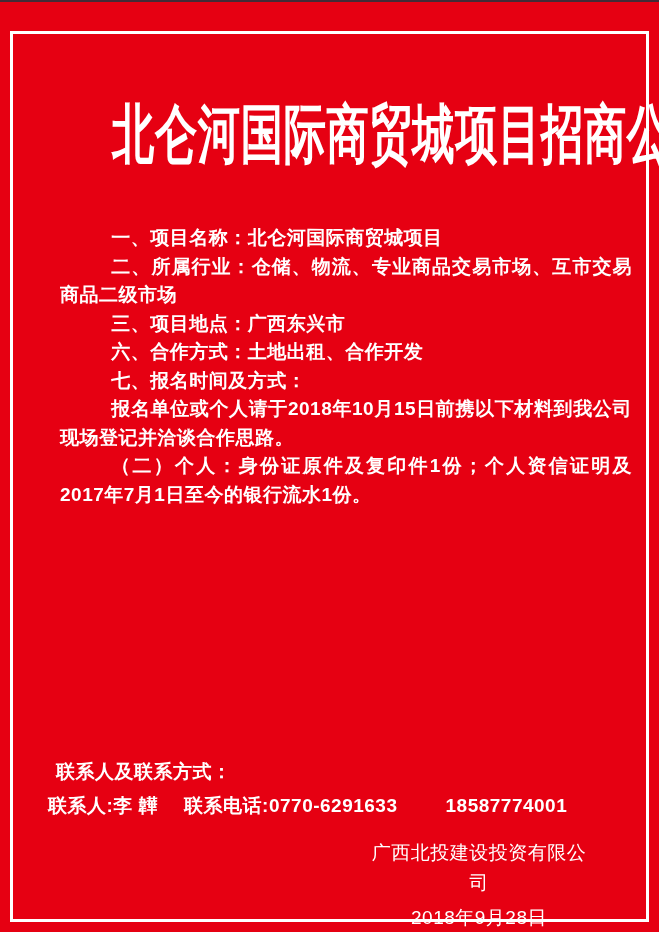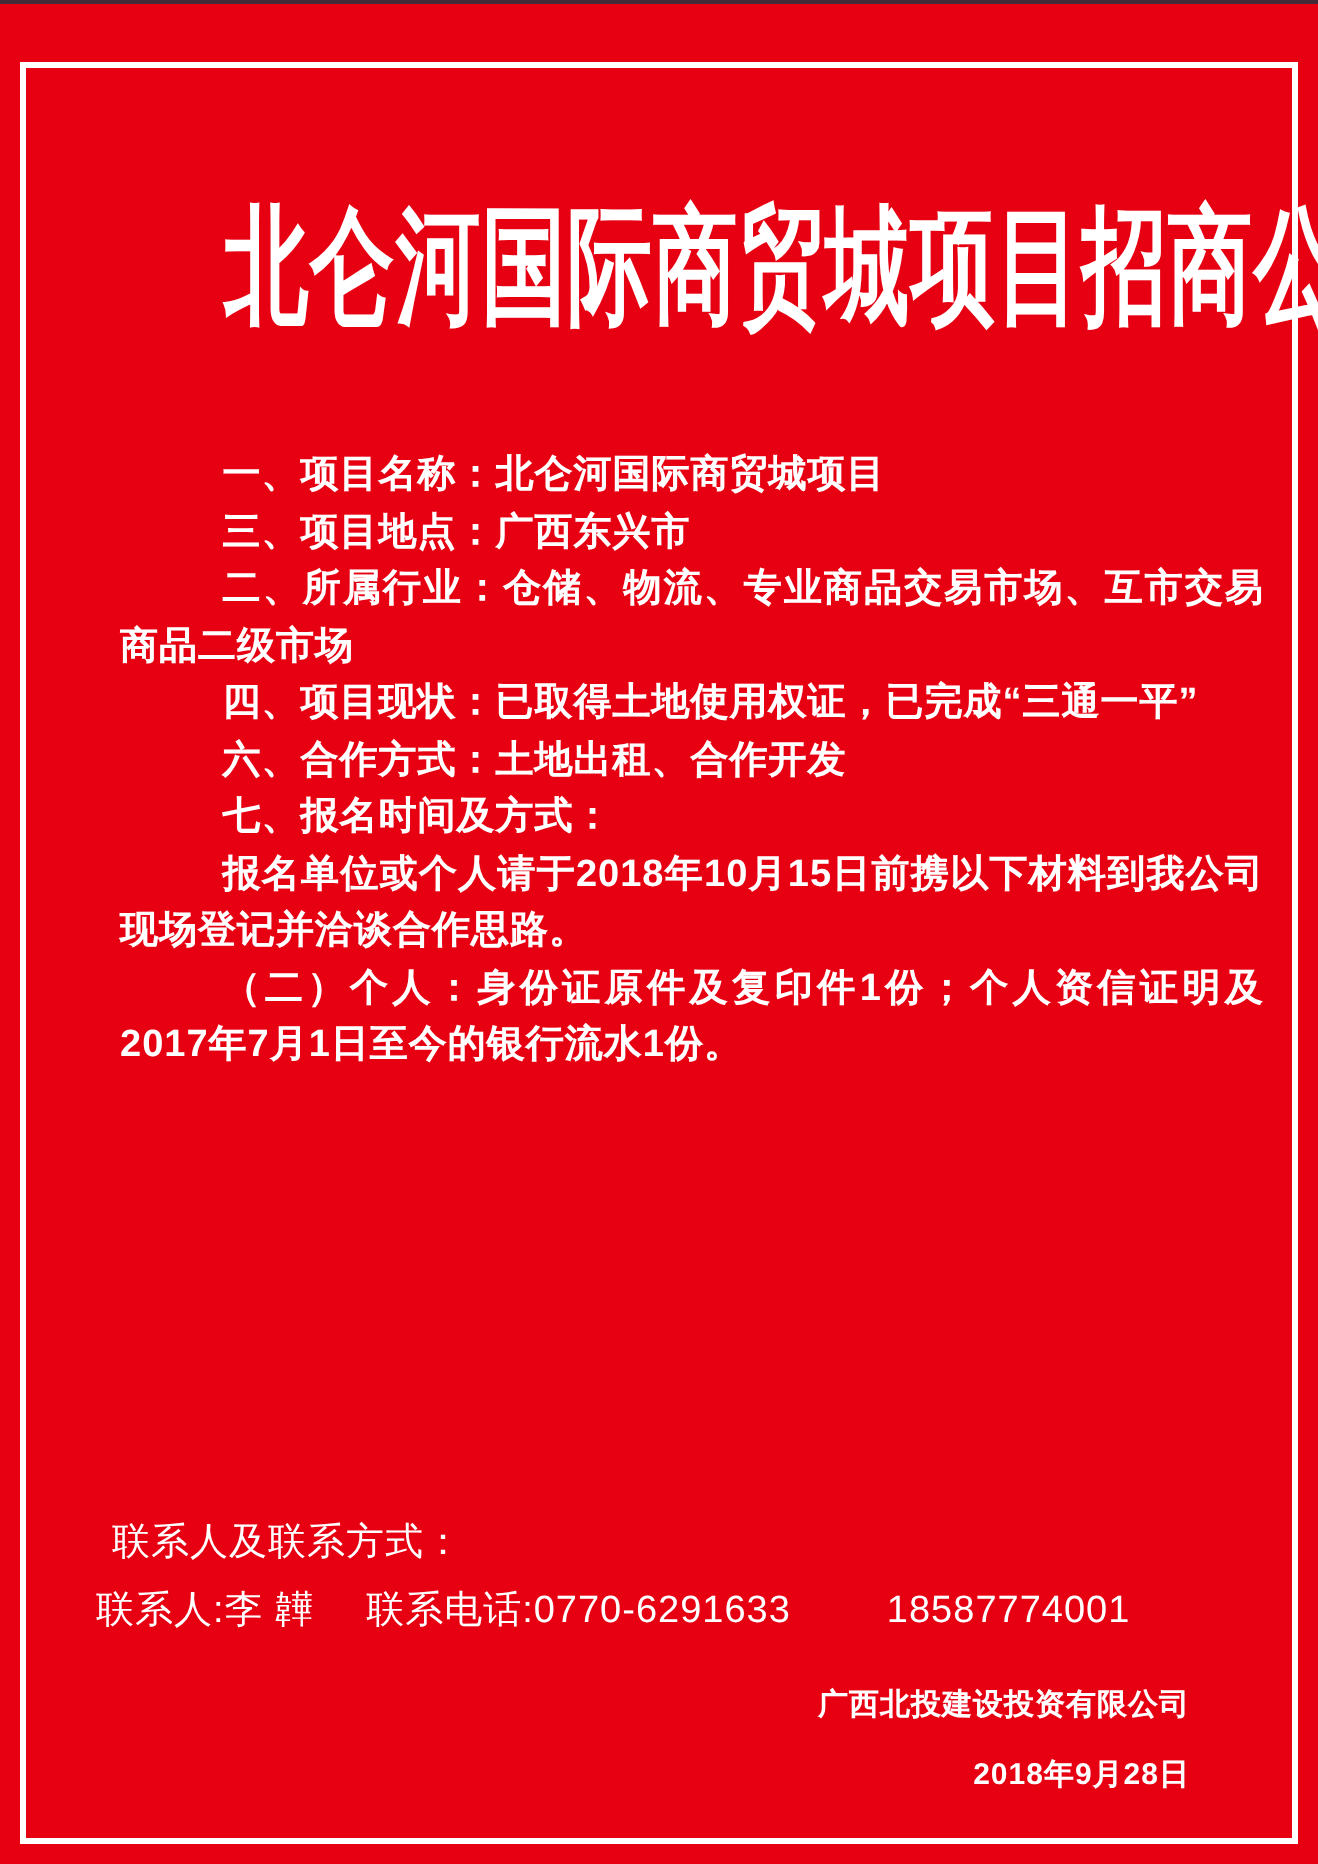--- a/index.html
+++ b/index.html
@@ -45,56 +45,55 @@
     line-height:28.5px;
     letter-spacing:0.5px;
     text-align:justify;
   }
   .body-text p{margin:0;text-indent:2.7em;}
   .contact{
     position:absolute;
     left:48px;top:756px;width:580px;
     color:#FFFFFF;
     font-size:19px;
-    font-weight:normal;
+    font-weight:bold;
     line-height:31px;
     letter-spacing:0.5px;
   }
   .contact .heading{margin:0 0 3px 8px;}
   .contact .line{margin:0;}
   .contact .phone-label{margin-left:26px;}
   .contact .phone2{margin-left:48px;margin-top:28px;}
   .signature{
     position:absolute;
     top:838px;right:64px;
     width:232px;
-    text-align:right;
+    text-align:center;
     color:#FFFFFF;
-    font-size:15px;
-    font-weight:bold;
+    font-size:19px;
+    font-weight:normal;
     line-height:30px;
     letter-spacing:0.5px;
   }
   .signature p{margin:0;}
   .signature .date{margin-top:5px;}
 </style>
 </head>
 <body>
 
 <div class="top-edge"></div>
 
 <div class="frame"></div>
 
 <h1 class="title">北仑河国际商贸城项目招商公告</h1>
 
 <div class="body-text">
     <p>一、项目名称：北仑河国际商贸城项目</p>
+    <p>二、所属行业：仓储、物流、专业商品交易市场、互市交易商品二级市场</p>
     <p>三、项目地点：广西东兴市</p>
-    <p>二、所属行业：仓储、物流、专业商品交易市场、互市交易商品二级市场</p>
-    <p>四、项目现状：已取得土地使用权证，已完成“三通一平”</p>
     <p>六、合作方式：土地出租、合作开发</p>
     <p>七、报名时间及方式：</p>
     <p>报名单位或个人请于2018年10月15日前携以下材料到我公司现场登记并洽谈合作思路。</p>
     <p>（二）个人：身份证原件及复印件1份；个人资信证明及2017年7月1日至今的银行流水1份。</p>
   </div>
 
 <div class="contact">
   <p class="heading">联系人及联系方式：</p>
   <p class="line">
     <span>联系人:</span><span>李 韡</span><span class="phone-label">联系电话:</span><span>0770-6291633</span><span class="phone2">18587774001</span>

